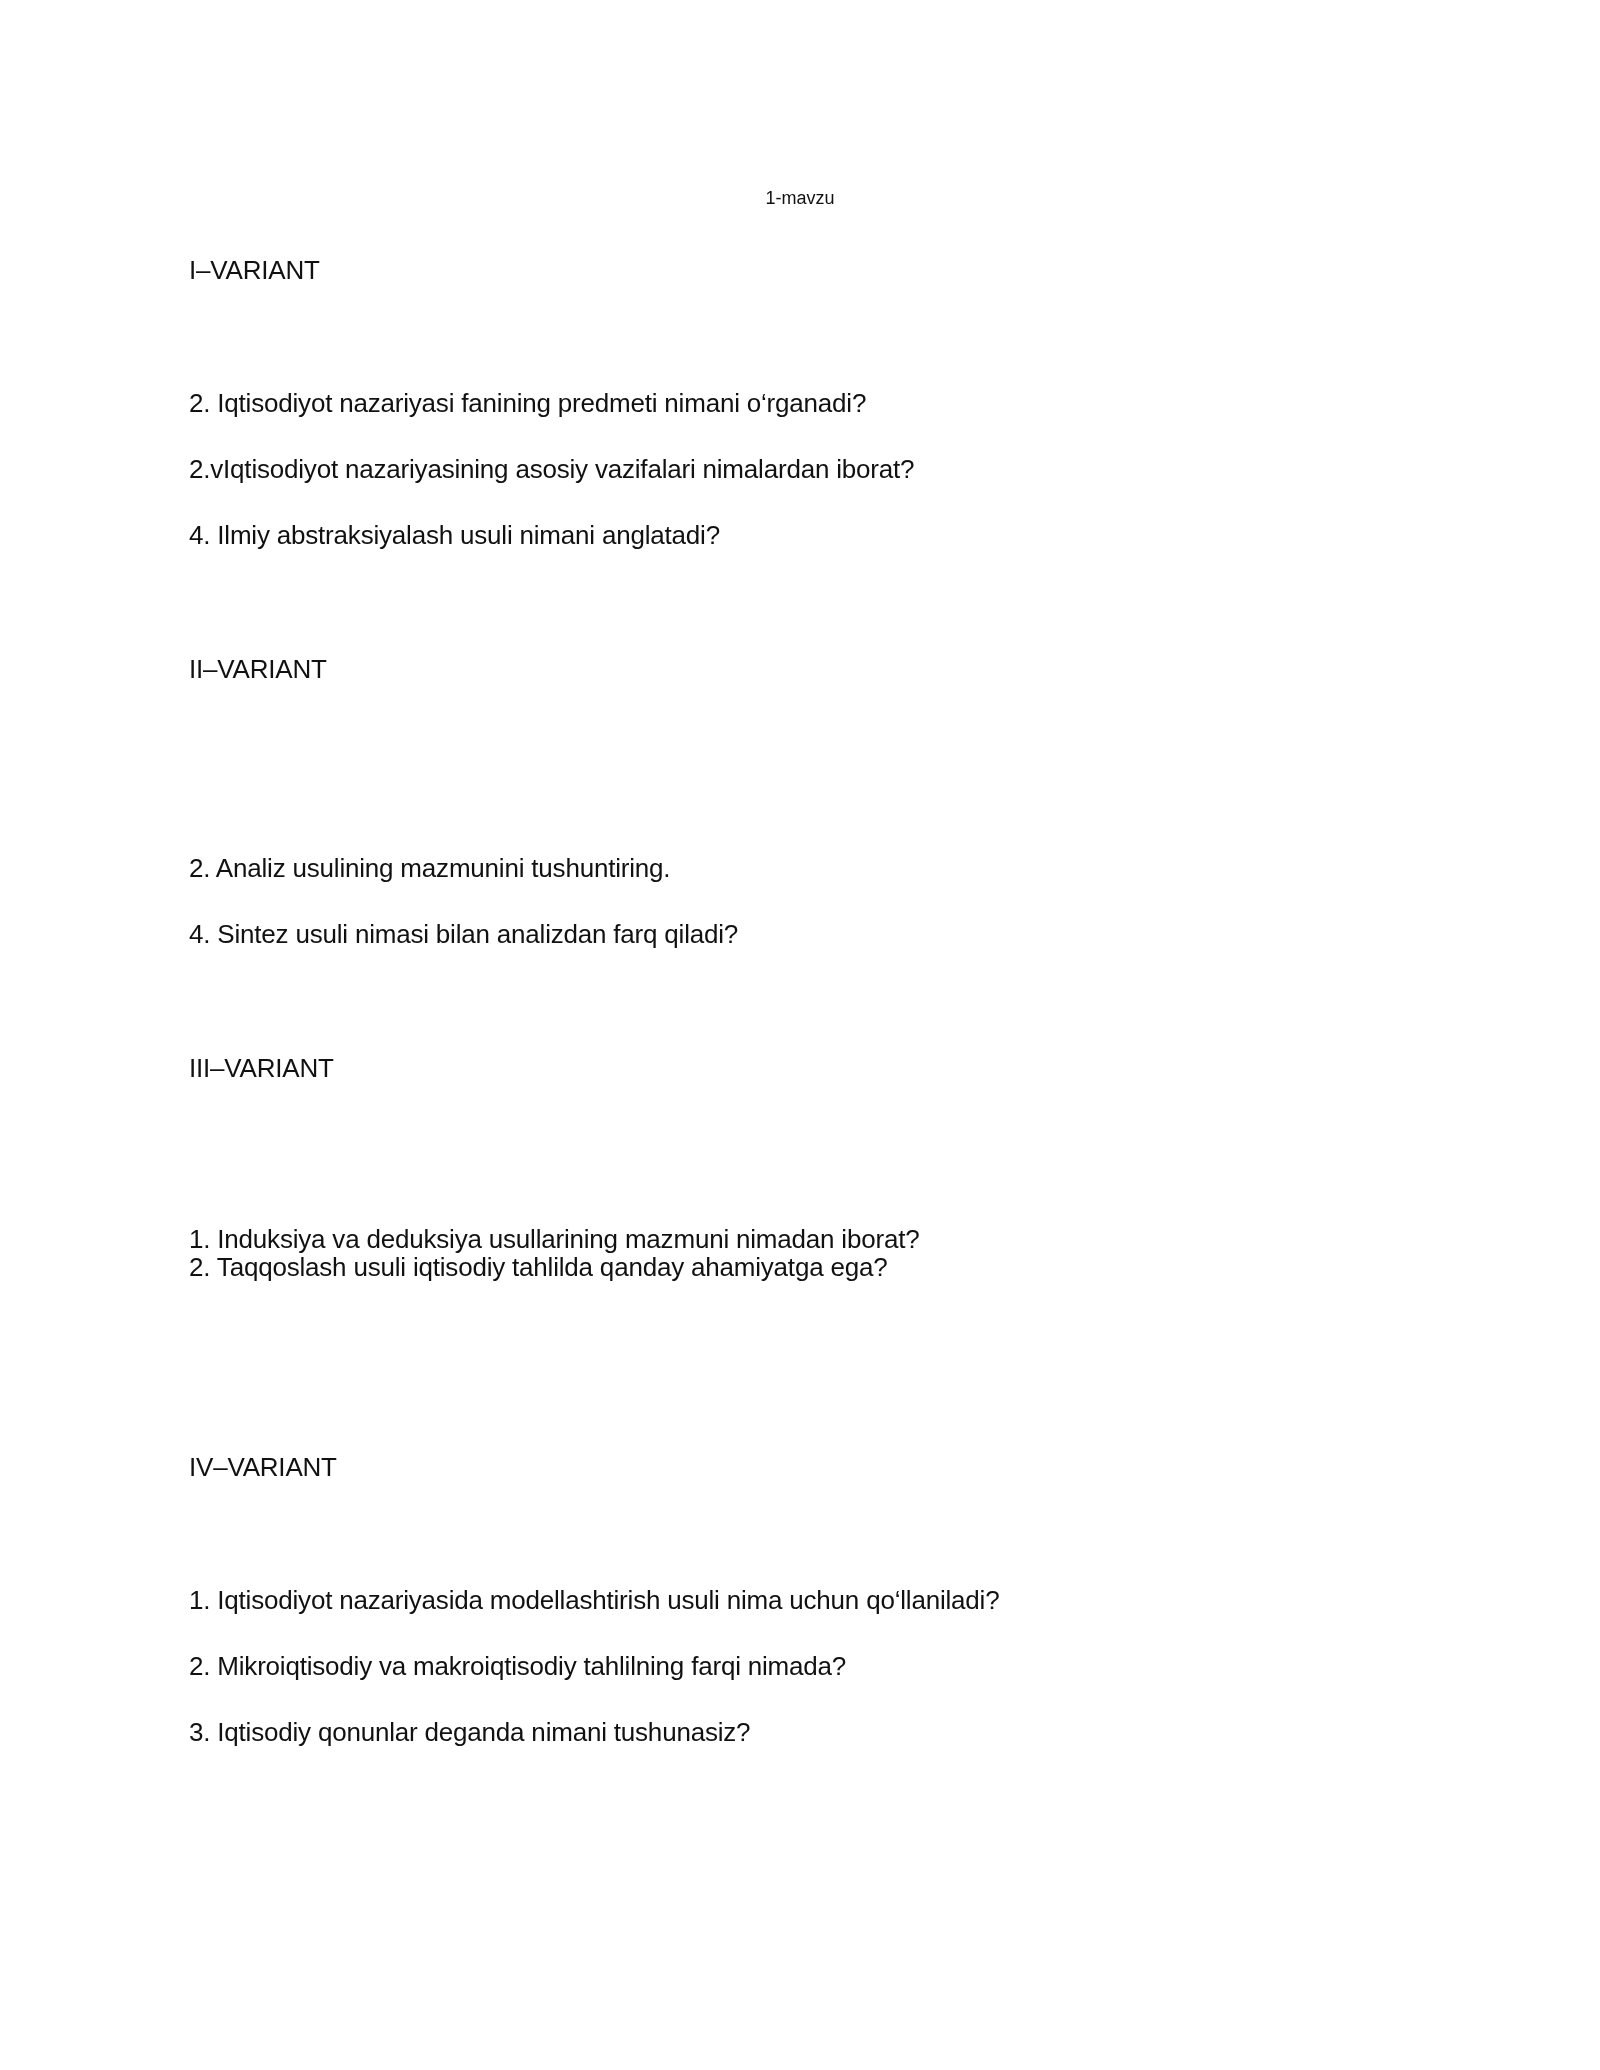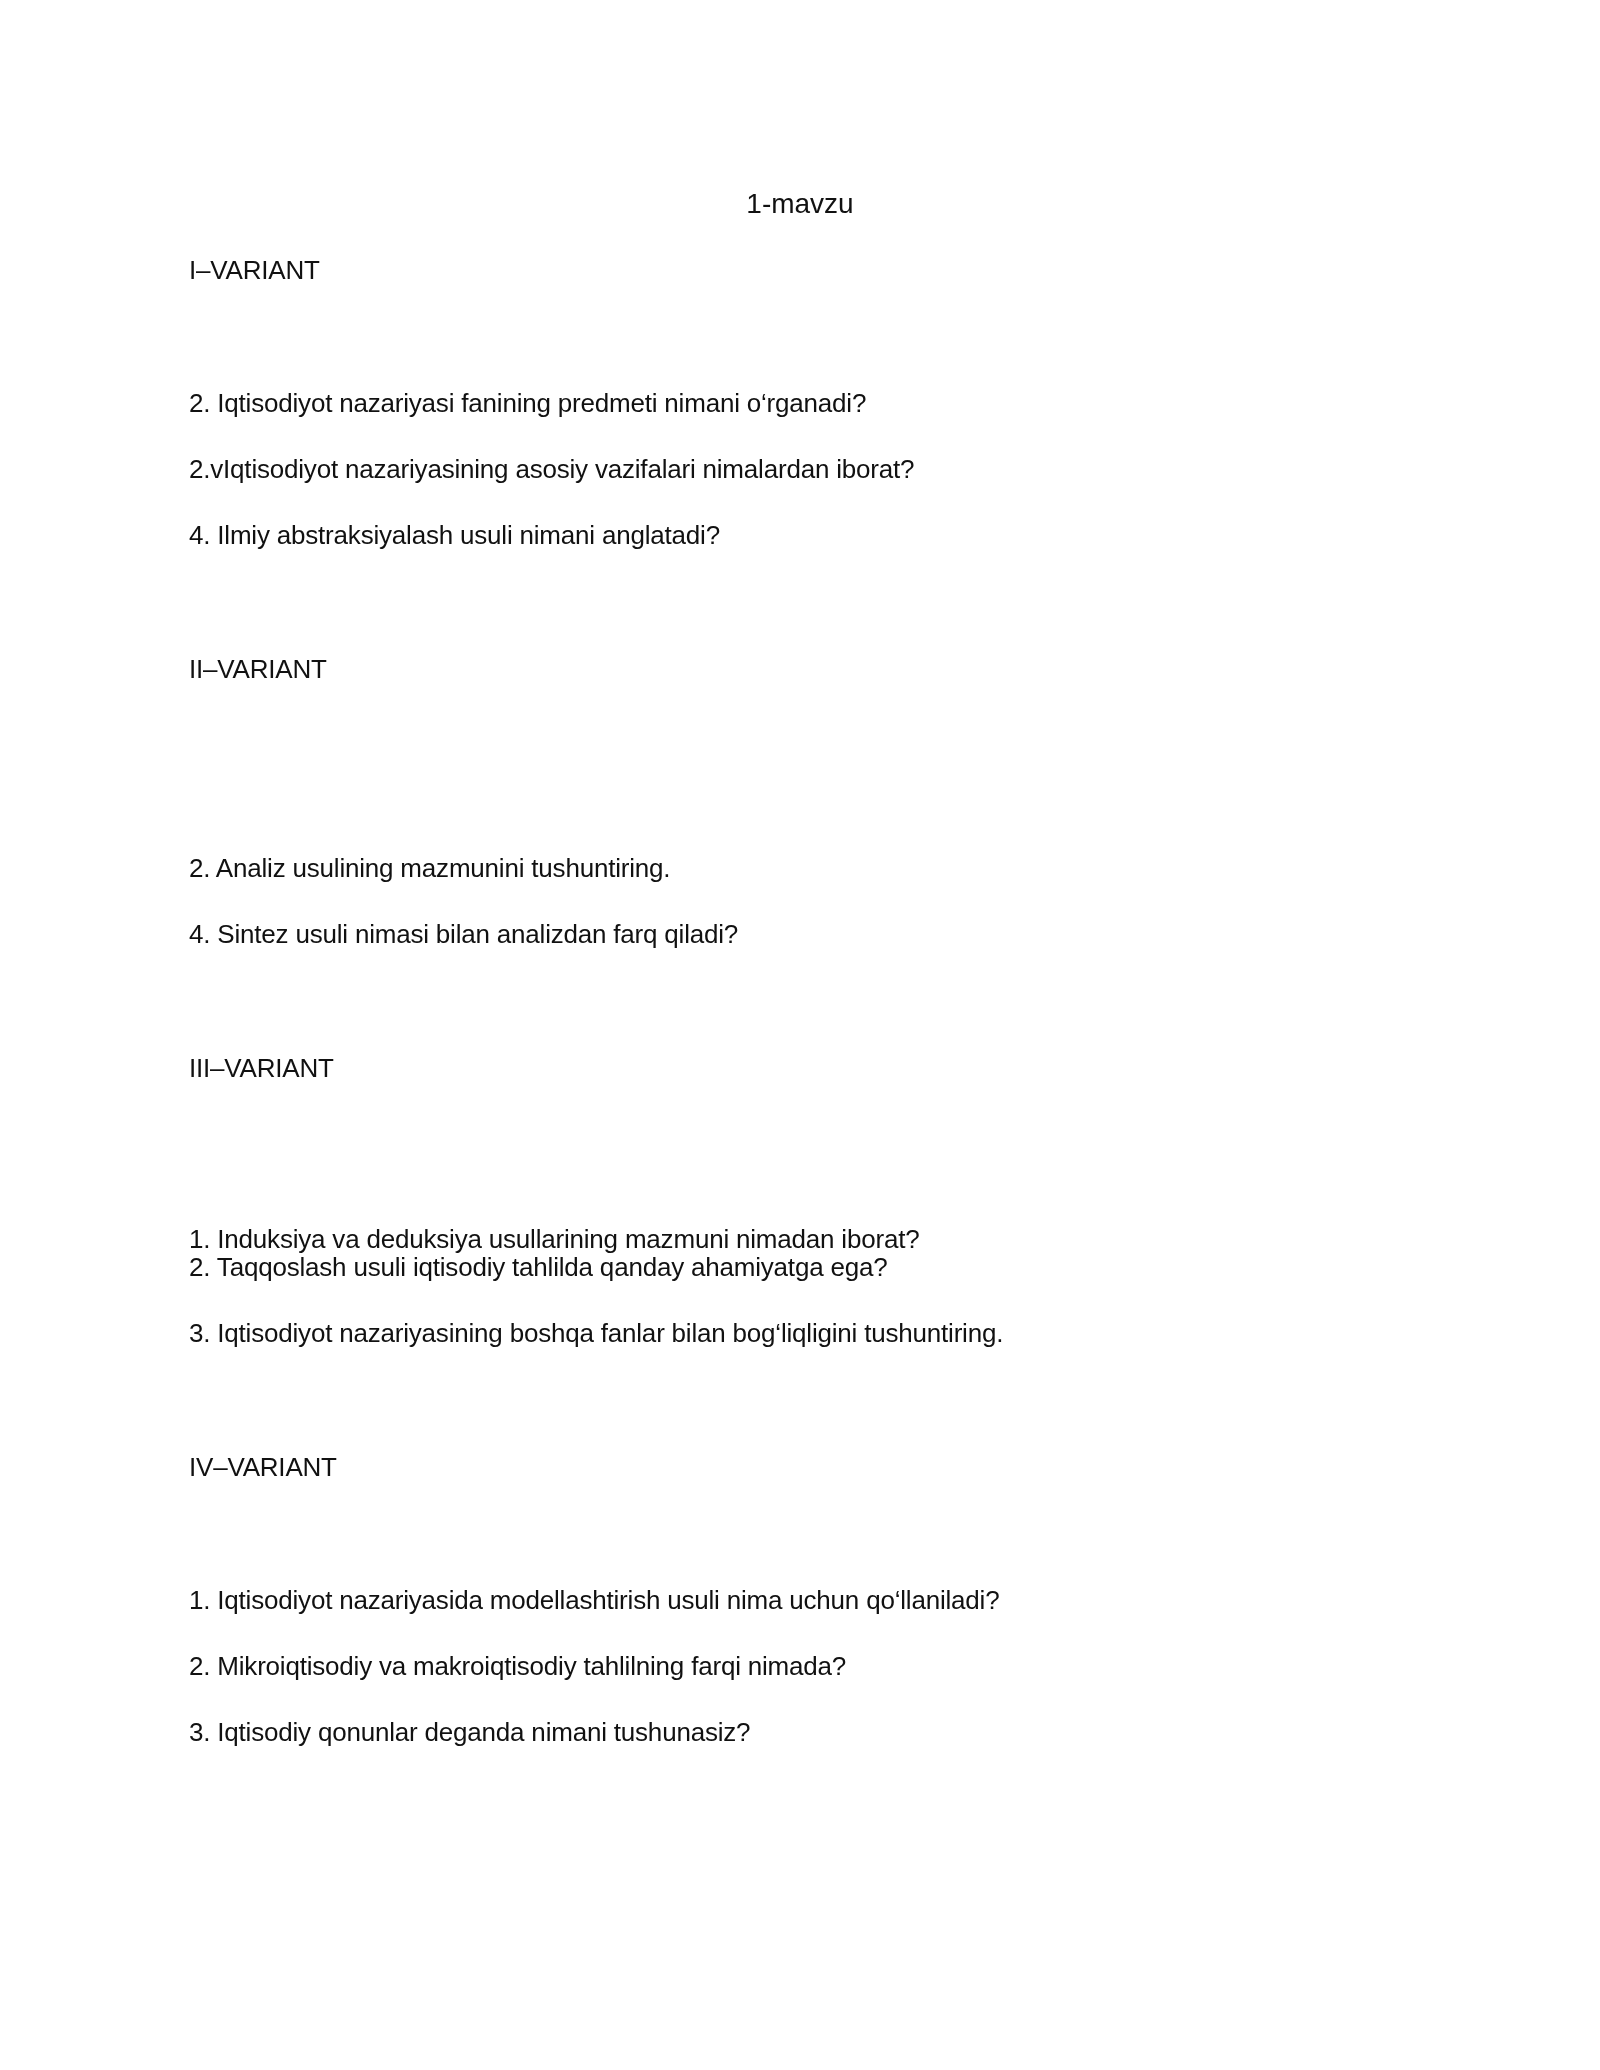--- a/index.html
+++ b/index.html
@@ -1,38 +1,37 @@
 <!DOCTYPE html>
 <html><head>
 <meta charset="utf-8">
 <style>
   html, body { margin: 0; padding: 0; background: #ffffff; }
   body { width: 1600px; height: 2070px; position: relative; overflow: hidden;
          font-family: "Liberation Sans", "DejaVu Sans", sans-serif; color: #111; }
   .page { position: absolute; left: 0; top: 0; width: 1600px; height: 2070px; background: #fff; }
-  .title { position: absolute; top: 188px; left: 0; width: 1600px; text-align: center; font-size: 28px; }
+  .title { position: absolute; top: 188px; left: 0; width: 1600px; text-align: center; font-size: 18px; }
   .line { position: absolute; left: 189px; font-size: 26px; white-space: nowrap; letter-spacing: -0.2px; }
 </style>
 </head>
 <body>
 
 <div class="page">
   <div class="title">1-mavzu</div>
 
   <div class="line" style="top:255px">I–VARIANT</div>
   <div class="line" style="top:388px">2. Iqtisodiyot nazariyasi fanining predmeti nimani o‘rganadi?</div>
   <div class="line" style="top:454px">2.vIqtisodiyot nazariyasining asosiy vazifalari nimalardan iborat?</div>
   <div class="line" style="top:520px">4. Ilmiy abstraksiyalash usuli nimani anglatadi?</div>
 
   <div class="line" style="top:654px">II–VARIANT</div>
   <div class="line" style="top:853px">2. Analiz usulining mazmunini tushuntiring.</div>
   <div class="line" style="top:919px">4. Sintez usuli nimasi bilan analizdan farq qiladi?</div>
 
   <div class="line" style="top:1053px">III–VARIANT</div>
   <div class="line" style="top:1224px">1. Induksiya va deduksiya usullarining mazmuni nimadan iborat?</div>
   <div class="line" style="top:1252px">2. Taqqoslash usuli iqtisodiy tahlilda qanday ahamiyatga ega?</div>
-  <div class="line" style="top:1318px">3. Iqtisodiyot nazariyasining boshqa fanlar bilan bog‘liqligini tushuntiring.</div>
 
   <div class="line" style="top:1452px">IV–VARIANT</div>
   <div class="line" style="top:1585px">1. Iqtisodiyot nazariyasida modellashtirish usuli nima uchun qo‘llaniladi?</div>
   <div class="line" style="top:1651px">2. Mikroiqtisodiy va makroiqtisodiy tahlilning farqi nimada?</div>
   <div class="line" style="top:1717px">3. Iqtisodiy qonunlar deganda nimani tushunasiz?</div>
 </div>
 
 </body></html>

